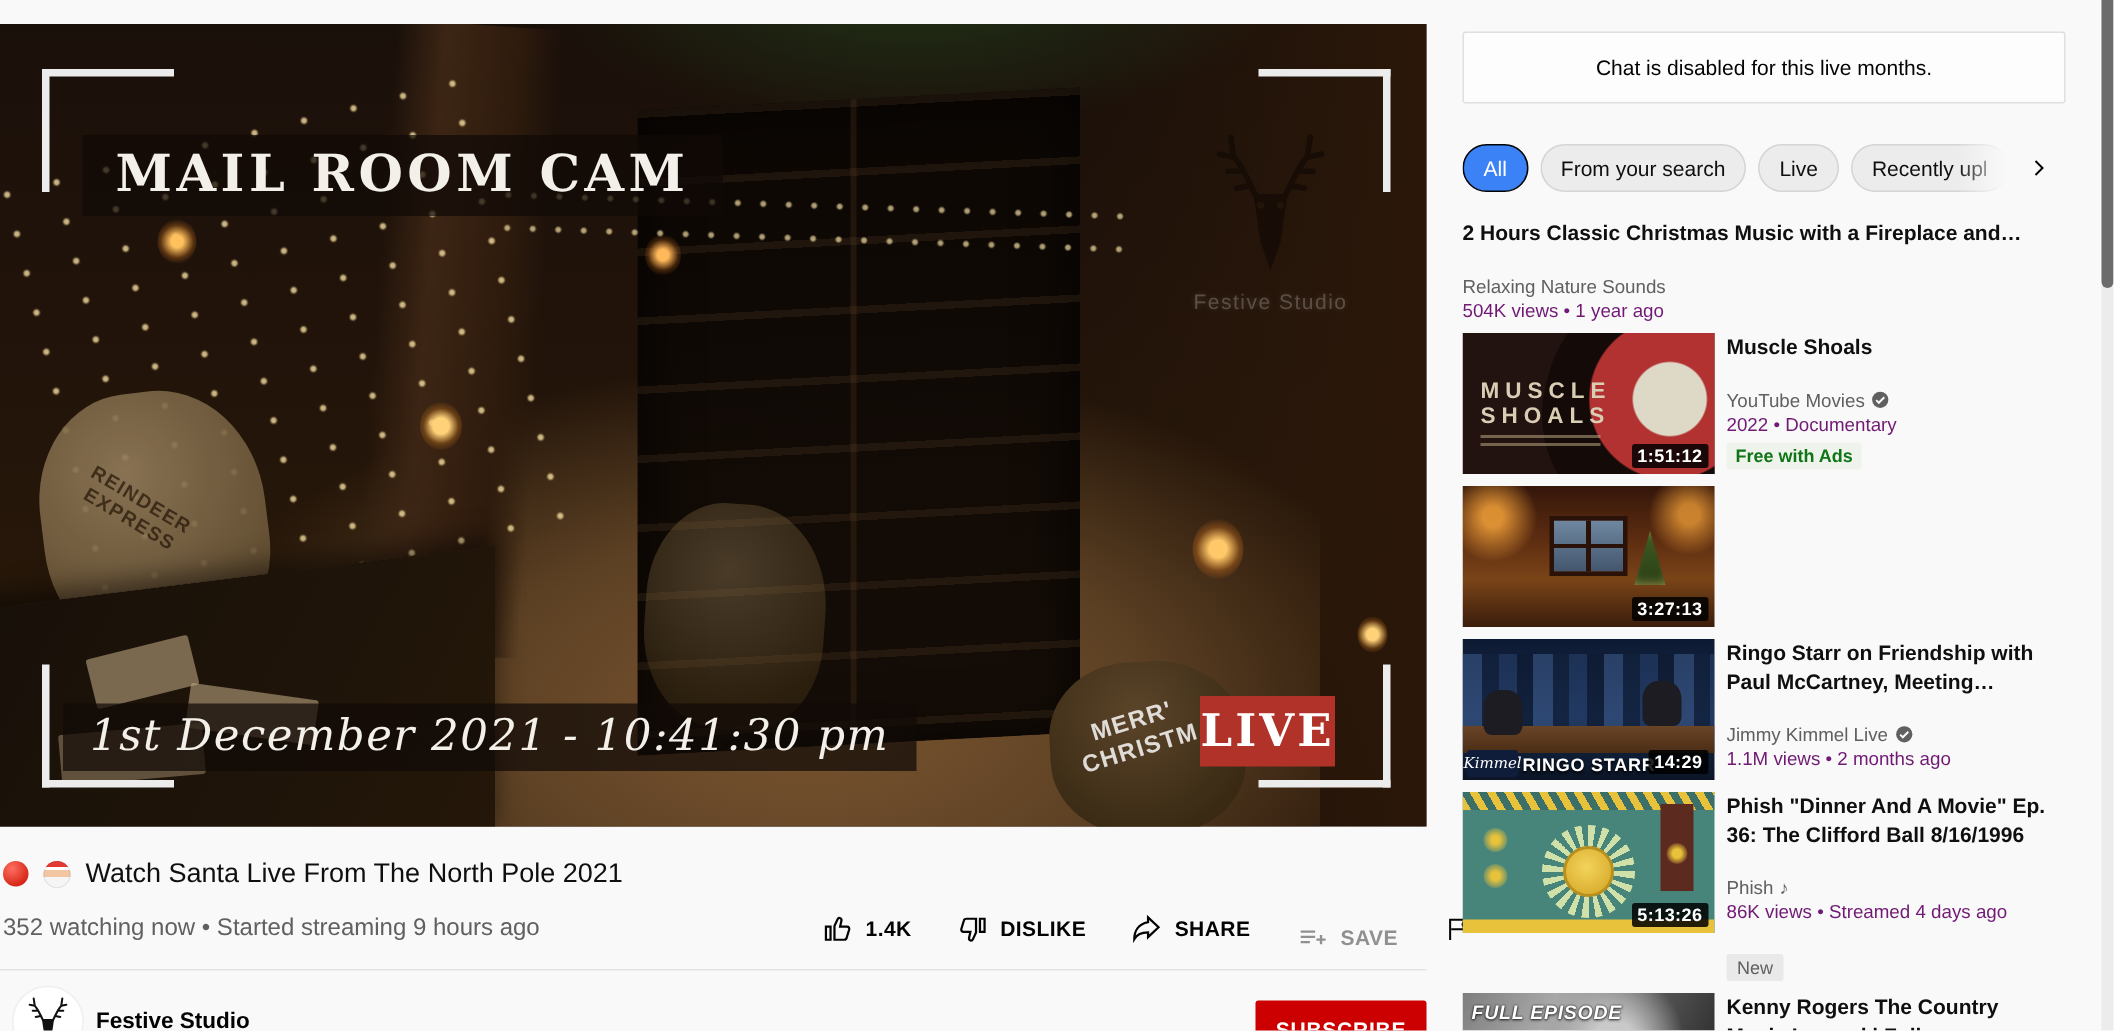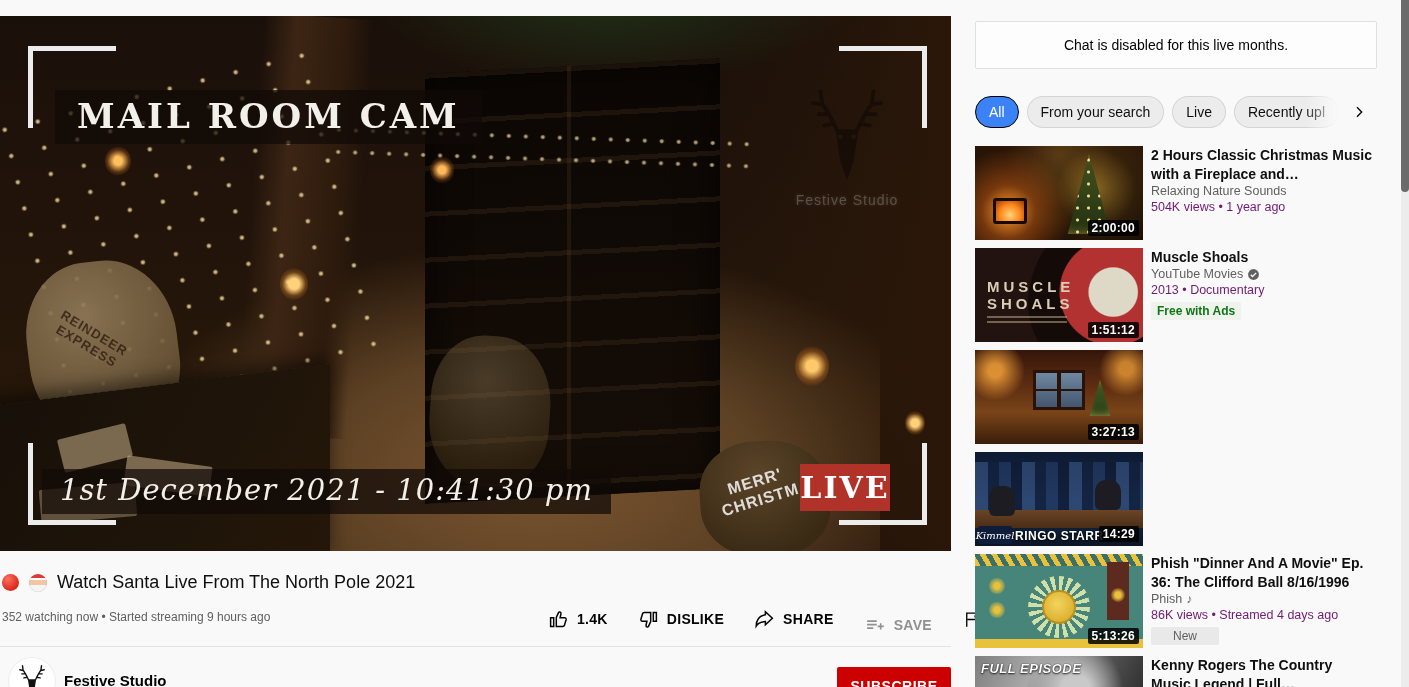--- a/index.html
+++ b/index.html
@@ -78,21 +78,21 @@
     color:rgba(255,255,255,.22); text-shadow:0 0 4px rgba(255,255,255,.15); }
 
   
   .vtitle { position:absolute; left:2px; top:572px; width:760px; font-size:18px; color:#0f0f0f;
     display:flex; align-items:center; gap:10px; }
   .emoji-red { display:inline-block; width:17px; height:17px; border-radius:50%;
     background:radial-gradient(circle at 35% 30%, #ff6f61, #d62718 72%); flex:none; }
   .emoji-santa { display:inline-block; width:18px; height:18px; border-radius:50%; flex:none;
     background:linear-gradient(180deg,#e53935 0 24%, #fff 24% 33%, #f2c6a2 33% 60%, #f5f5f5 60% 100%);
     box-shadow:inset 0 0 1px rgba(0,0,0,.3); }
-  .vstats { position:absolute; left:2px; top:610px; font-size:12px; color:#606060; }
+  .vstats { position:absolute; left:2px; top:610px; font-size:16px; color:#606060; }
   .actions { position:absolute; left:548px; top:605px; width:400px; height:28px;
     display:flex; align-items:center; gap:30px; }
   .act { display:flex; align-items:center; gap:8px; font-size:14px; font-weight:bold;
     letter-spacing:.3px; color:#030303; cursor:pointer; white-space:nowrap; }
   .act svg { flex:none; }
   .act.save { color:#909090;margin-top:12px; }
   .divider { position:absolute; left:0; top:646px; width:951px; height:1px; background:#e3e3e3; }
   .avatar { position:absolute; left:8px; top:657px; width:48px; height:48px; border-radius:50%;
     background:#fff; border:1px solid #eee; display:flex; align-items:center; justify-content:center; }
   .chname { position:absolute; left:64px; top:672px; font-size:15px; font-weight:bold; color:#030303; }
@@ -118,26 +118,26 @@
 
   .recs { position:absolute; left:0; top:146px; width:402px; height:541px; overflow:hidden;
     display:flex; flex-direction:column; gap:8px; }
   .rec { display:flex; gap:8px; cursor:pointer; }
   .thumb { position:relative; width:168px; height:94px; flex:none; overflow:hidden; background:#222; }
   .dur { position:absolute; right:4px; bottom:4px; background:rgba(0,0,0,.85); color:#fff;
     font-size:12px; font-weight:bold; padding:1px 4px; border-radius:2px; letter-spacing:.3px; }
   .rmetaCol { flex:1; min-width:0; padding-right:4px; }
   .rtitle { font-size:14px; font-weight:bold; line-height:19px; color:#0f0f0f;
     display:-webkit-box; -webkit-line-clamp:2; -webkit-box-orient:vertical; overflow:hidden; }
-  .rchan { margin-top:0; font-size:12.5px; color:#606060; display:flex; align-items:center; gap:4px; }
+  .rchan { margin-top:19px; font-size:12.5px; color:#606060; display:flex; align-items:flex-start; gap:4px; }
   .rmeta { margin-top:2px; font-size:12.5px; color:#701a75; }
   .badge-free { display:inline-block; margin-top:5px; font-size:12px; font-weight:bold;
     color:#107516; background:#eef3ec; padding:2px 6px; border-radius:2px; }
-  .badge-new { display:inline-block; margin-top:5px; font-size:12px; color:#606060;
-    background:#e9e9e9; padding:2px 22px; border-radius:2px; }
+  .badge-new { display:inline-block; margin-top:21px; font-size:12px; color:#606060;
+    background:#e9e9e9; padding:2px 7px; border-radius:2px; }
 
   
   .t-fireplace { background:
     radial-gradient(circle at 20% 70%, #ff9b2e 0%, rgba(190,90,20,.55) 18%, rgba(60,25,8,0) 42%),
     radial-gradient(circle at 72% 45%, rgba(230,180,60,.5) 0%, rgba(90,70,20,.25) 30%, rgba(0,0,0,0) 55%),
     radial-gradient(circle at 50% 10%, rgba(160,110,40,.4), rgba(0,0,0,0) 45%),
     linear-gradient(180deg,#2a1507,#1a0c04); }
   .t-fireplace .tree { position:absolute; right:26px; top:8px; width:56px; height:80px;
     background:linear-gradient(180deg, rgba(60,80,30,.9), rgba(35,50,18,.95));
     clip-path:polygon(50% 0, 88% 100%, 12% 100%);
@@ -328,25 +328,20 @@
     <div class="chip-fade"></div>
     <div class="chips-next">
       <svg width="16" height="16" viewBox="0 0 24 24" fill="none" stroke="#030303" stroke-width="2">
         <path d="M9 5l7 7-7 7"></path>
       </svg>
     </div>
 
     <div class="recs">
 
       <div class="rec">
-        <div class="thumb t-fireplace">
-          <div class="tree"></div>
-          <div class="fire"></div>
-          <span class="dur">2:00:00</span>
-        </div>
         <div class="rmetaCol">
           <div class="rtitle">2 Hours Classic Christmas Music with a Fireplace and…</div>
           <div class="rchan">
             <span>Relaxing Nature Sounds</span>
           </div>
           <div class="rmeta">504K views • 1 year ago</div>
         </div>
       </div>
 
       <div class="rec">
@@ -359,21 +354,21 @@
         </div>
         <div class="rmetaCol">
           <div class="rtitle">Muscle Shoals</div>
           <div class="rchan">
             <span>YouTube Movies</span>
             <svg width="13" height="13" viewBox="0 0 24 24">
               <circle cx="12" cy="12" r="10" fill="#606060"></circle>
               <path d="M7 12.5l3.2 3.2L17 9" fill="none" stroke="#f9f9f9" stroke-width="2.4"></path>
             </svg>
           </div>
-          <div class="rmeta">2013 • Documentary</div>
+          <div class="rmeta">2022 • Documentary</div>
           <span class="badge-free">Free with Ads</span>
         </div>
       </div>
 
       <div class="rec">
         <div class="thumb t-coffee">
           <div class="window"></div>
           <div class="ctree"></div>
           <span class="dur">3:27:13</span>
         </div>
@@ -381,20 +376,31 @@
 
       <div class="rec">
         <div class="thumb t-kimmel">
           <div class="city"></div>
           <div class="desk"></div>
           <div class="fig" style="left:14px;top:34px;"></div>
           <div class="fig" style="right:22px;top:28px;"></div>
           <div class="klogo">Kimmel</div>
           <div class="cap">RINGO STARR</div>
           <span class="dur">14:29</span>
+        </div>
+        <div class="rmetaCol">
+          <div class="rtitle">Ringo Starr on Friendship with Paul McCartney, Meeting…</div>
+          <div class="rchan">
+            <span>Jimmy Kimmel Live</span>
+            <svg width="13" height="13" viewBox="0 0 24 24">
+              <circle cx="12" cy="12" r="10" fill="#606060"></circle>
+              <path d="M7 12.5l3.2 3.2L17 9" fill="none" stroke="#f9f9f9" stroke-width="2.4"></path>
+            </svg>
+          </div>
+          <div class="rmeta">1.1M views • 2 months ago</div>
         </div>
       </div>
 
       <div class="rec">
         <div class="thumb t-phish">
           <div class="stripe"></div>
           <div class="rays"></div>
           <div class="medal"></div>
           <div class="banner"></div>
           <div class="burst" style="left:14px;top:24px;"></div>

